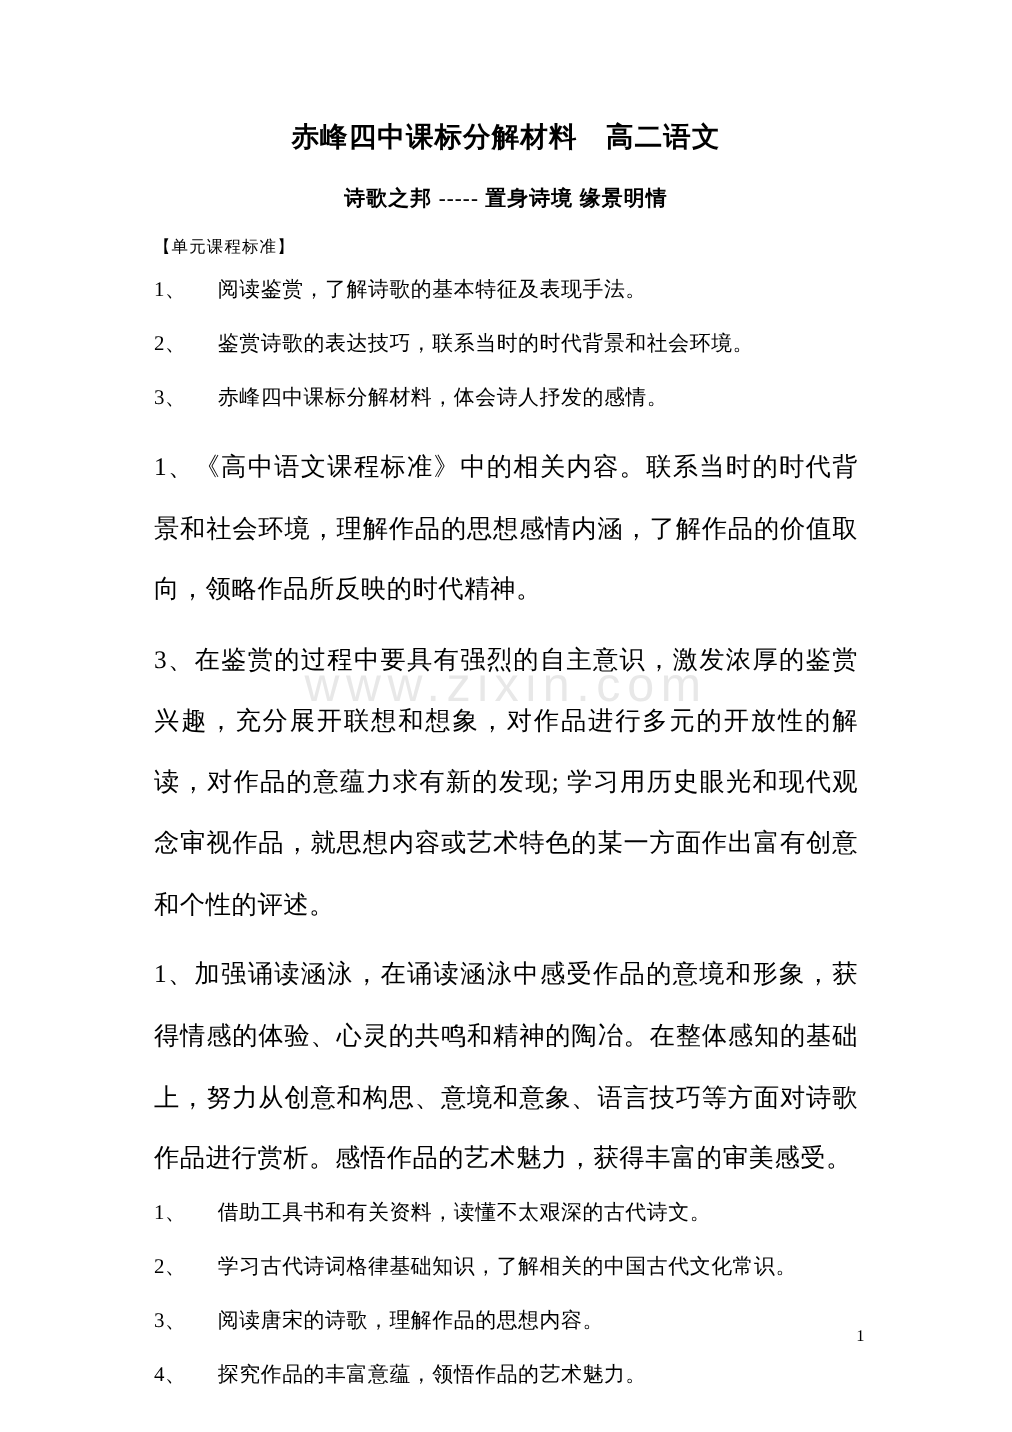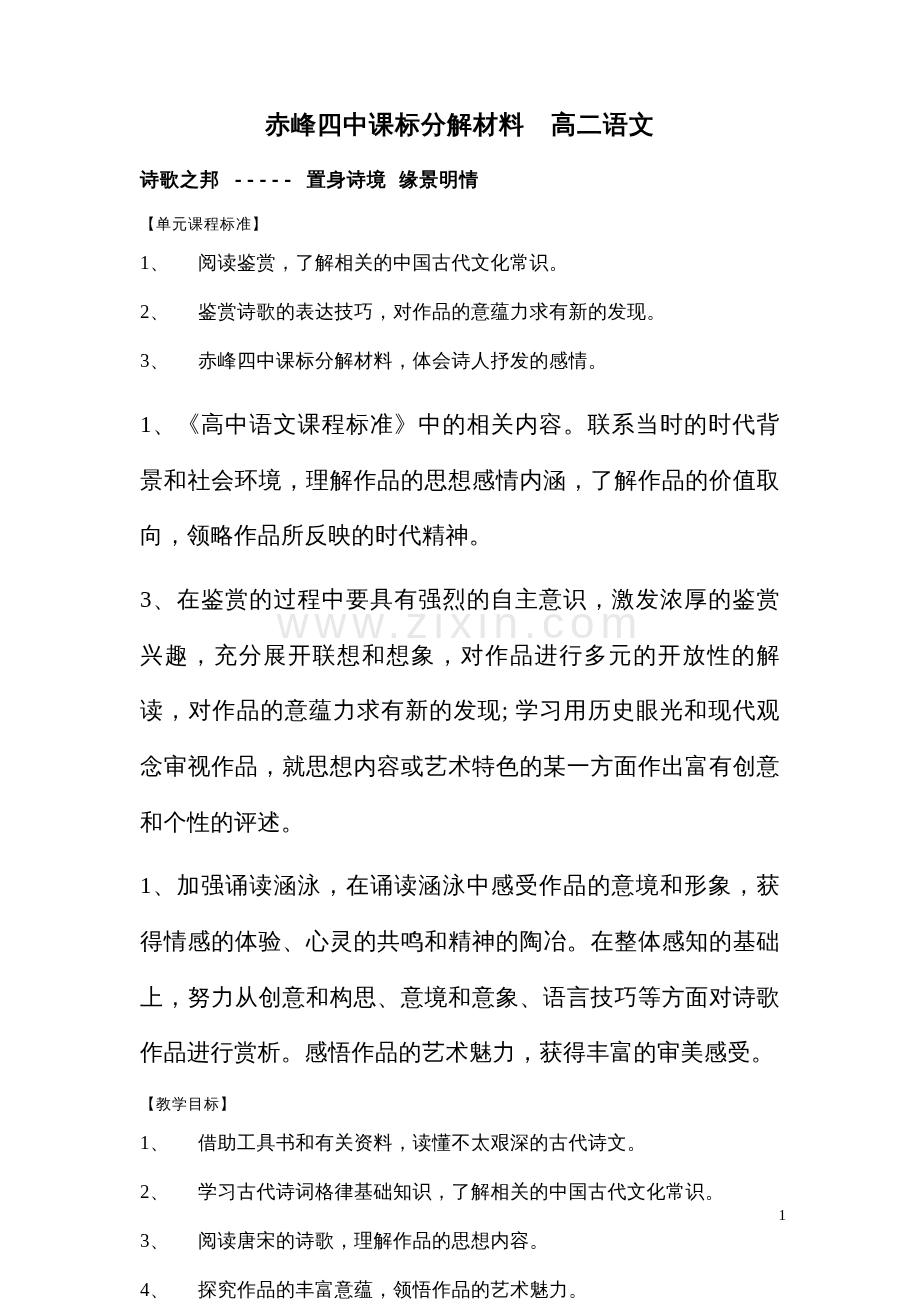--- a/index.html
+++ b/index.html
@@ -35,26 +35,25 @@
   }
   .content { position: relative; z-index: 1; }
   .doc-title {
     text-align: center;
     font-size: 25px;
     font-weight: bold;
     letter-spacing: 1px;
     margin-bottom: 26px;
   }
   .doc-subtitle {
-    text-align: left;
+    text-align: center;
     font-size: 19px;
     font-weight: 600;
     letter-spacing: 1px;
     margin-bottom: 22px;
-    font-family: Liberation Mono, monospace;
   }
   .section-heading {
     font-size: 15px;
     font-weight: normal;
     margin: 14px 0 16px 0;
     letter-spacing: 1px;
   }
   .list-item {
     display: flex;
     font-size: 19px;
@@ -93,41 +92,40 @@
 
     <h1 class="doc-title">赤峰四中课标分解材料　高二语文</h1>
 
     <div class="doc-subtitle">诗歌之邦 ----- 置身诗境 缘景明情</div>
 
     <div class="section">
       <div class="section-heading">【单元课程标准】</div>
 
       <div class="list-item">
         <span class="num">1、</span>
-        <span class="itext">阅读鉴赏，了解相关的中国古代文化常识。</span>
+        <span class="itext">阅读鉴赏，了解诗歌的基本特征及表现手法。</span>
       </div>
       <div class="list-item">
         <span class="num">2、</span>
-        <span class="itext">鉴赏诗歌的表达技巧，对作品的意蕴力求有新的发现。</span>
+        <span class="itext">鉴赏诗歌的表达技巧，联系当时的时代背景和社会环境。</span>
       </div>
       <div class="list-item">
         <span class="num">3、</span>
         <span class="itext">赤峰四中课标分解材料，体会诗人抒发的感情。</span>
       </div>
     </div>
 
     <div class="section">
 
       <p class="para">1、《高中语文课程标准》中的相关内容。联系当时的时代背景和社会环境，理解作品的思想感情内涵，了解作品的价值取向，领略作品所反映的时代精神。</p>
       <p class="para">3、在鉴赏的过程中要具有强烈的自主意识，激发浓厚的鉴赏兴趣，充分展开联想和想象，对作品进行多元的开放性的解读，对作品的意蕴力求有新的发现; 学习用历史眼光和现代观念审视作品，就思想内容或艺术特色的某一方面作出富有创意和个性的评述。</p>
       <p class="para">1、加强诵读涵泳，在诵读涵泳中感受作品的意境和形象，获得情感的体验、心灵的共鸣和精神的陶冶。在整体感知的基础上，努力从创意和构思、意境和意象、语言技巧等方面对诗歌作品进行赏析。感悟作品的艺术魅力，获得丰富的审美感受。</p>
     </div>
 
     <div class="section">
-      <div class="section-heading">【教学目标】</div>
 
       <div class="list-item">
         <span class="num">1、</span>
         <span class="itext">借助工具书和有关资料，读懂不太艰深的古代诗文。</span>
       </div>
       <div class="list-item">
         <span class="num">2、</span>
         <span class="itext">学习古代诗词格律基础知识，了解相关的中国古代文化常识。</span>
       </div>
       <div class="list-item">

